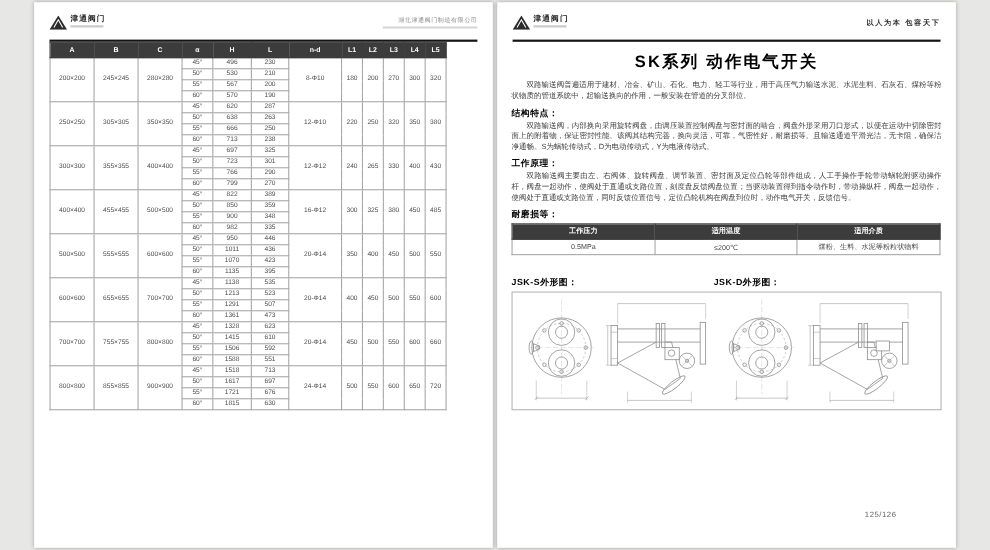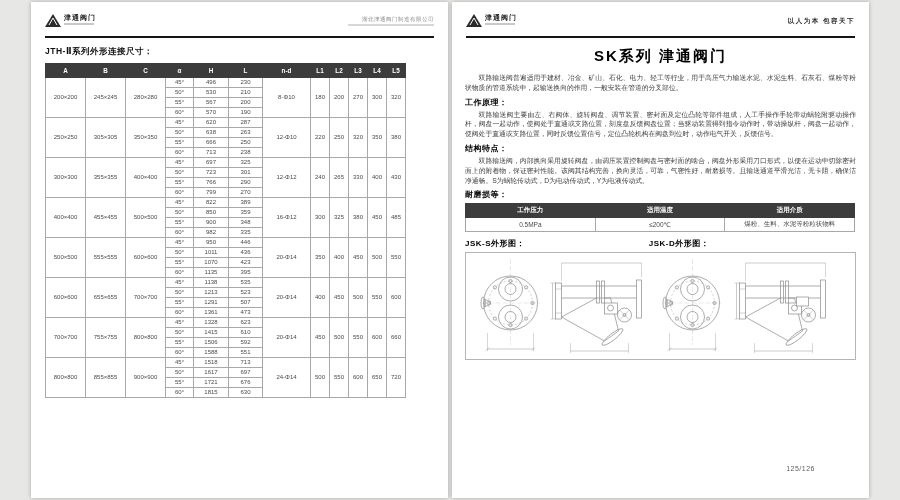--- a/index.html
+++ b/index.html
@@ -65,21 +65,21 @@
   }
   table.perf th{
     background:#3c3c3c;color:#fff;font-size:6.5px;font-weight:bold;
     height:13px;padding:0;border:1px solid #3c3c3c;text-align:center;
   }
   table.perf td{
     border:1px solid #a8a8a8;font-size:6.5px;color:#4a4a4a;height:13px;
     padding:0;text-align:center;background:#fff;
   }
   .draw-labels{display:flex;margin-top:6px;}
-  .draw-label{font-size:8px;font-weight:bold;color:#000;letter-spacing:.5px;}
+  .draw-label{font-size:8px;font-weight:bold;color:#000;letter-spacing:.5px;margin-top:13px;}
   .draw-label.first{width:47%;}
   .draw-box{
     margin-top:3px;border:1px solid #b5b5b5;height:106px;background:#fff;
     overflow:hidden;
   }
   .page-num{
     position:absolute;right:54px;bottom:26px;font-size:7px;color:#606060;letter-spacing:.5px;
   }
 </style>
 </head>
@@ -96,21 +96,20 @@
         <span class="logo-name">津通阀门</span>
         <span class="logo-sub"></span>
       </div>
     </div>
     <div class="hdr-right">
       <span class="company-name">湖北津通阀门制造有限公司</span>
       <span class="company-sub"></span>
     </div>
   </div>
 
-  <div class="lp-title">JTH-Ⅱ系列外形连接尺寸：</div>
 
   <table class="dim">
     <colgroup>
       <col style="width:40px">
         <col style="width:40px">
         <col style="width:40px">
       <col style="width:28px">
         <col style="width:35px">
         <col style="width:34px">
       <col style="width:48px">
@@ -382,32 +381,32 @@
       </svg>
       <div class="logo-texts">
         <span class="logo-name">津通阀门</span>
         <span class="logo-sub"></span>
       </div>
     </div>
     <div class="motto">以人为本  包容天下</div>
   </div>
 
   <div class="rp-content">
-    <div class="rp-title">SK系列 津通阀门</div>
+    <div class="rp-title">SK系列 动作电气开关</div>
 
     <p class="para">双路输送阀普遍适用于建材、冶金、矿山、石化、电力、轻工等行业，用于高压气力输送水泥、水泥生料、石灰石、煤粉等粉状物质的管道系统中，起输送换向的作用，一般安装在管道的分叉部位。</p>
+
+    <div>
+      <div class="sec-heading">结构特点：</div>
+      <p class="para">双路输送阀，内部换向采用旋转阀盘，由调压装置控制阀盘与密封面的啮合，阀盘外形采用刀口形式，以便在运动中切除密封面上的附着物，保证密封性能。该阀其结构完善，换向灵活，可靠，气密性好，耐磨损等。且输送通道平滑光洁，无卡阻，确保洁净通畅。S为蜗轮传动式，D为电动传动式，Y为电液传动式。</p>
+    </div>
 
     <div>
       <div class="sec-heading">工作原理：</div>
       <p class="para">双路输送阀主要由左、右阀体、旋转阀盘、调节装置、密封面及定位凸轮等部件组成，人工手操作手轮带动蜗轮附驱动操作杆，阀盘一起动作，使阀处于直通或支路位置，刻度盘反馈阀盘位置；当驱动装置得到指令动作时，带动操纵杆，阀盘一起动作，使阀处于直通或支路位置，同时反馈位置信号，定位凸轮机构在阀盘到位时，动作电气开关，反馈信号。</p>
-    </div>
-
-    <div>
-      <div class="sec-heading">结构特点：</div>
-      <p class="para">双路输送阀，内部换向采用旋转阀盘，由调压装置控制阀盘与密封面的啮合，阀盘外形采用刀口形式，以便在运动中切除密封面上的附着物，保证密封性能。该阀其结构完善，换向灵活，可靠，气密性好，耐磨损等。且输送通道平滑光洁，无卡阻，确保洁净通畅。S为蜗轮传动式，D为电动传动式，Y为电液传动式。</p>
     </div>
 
 
     <div class="sec-heading">耐磨损等：</div>
     <table class="perf">
       <thead>
         <tr>
           <th>工作压力</th>
           <th>适用温度</th>
           <th>适用介质</th>

